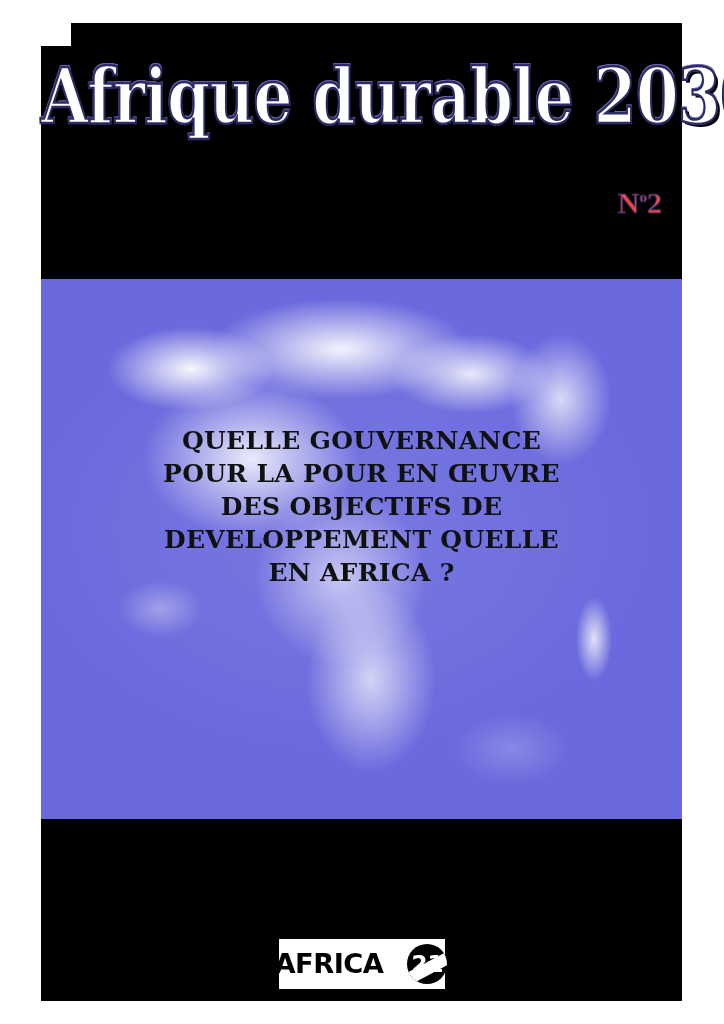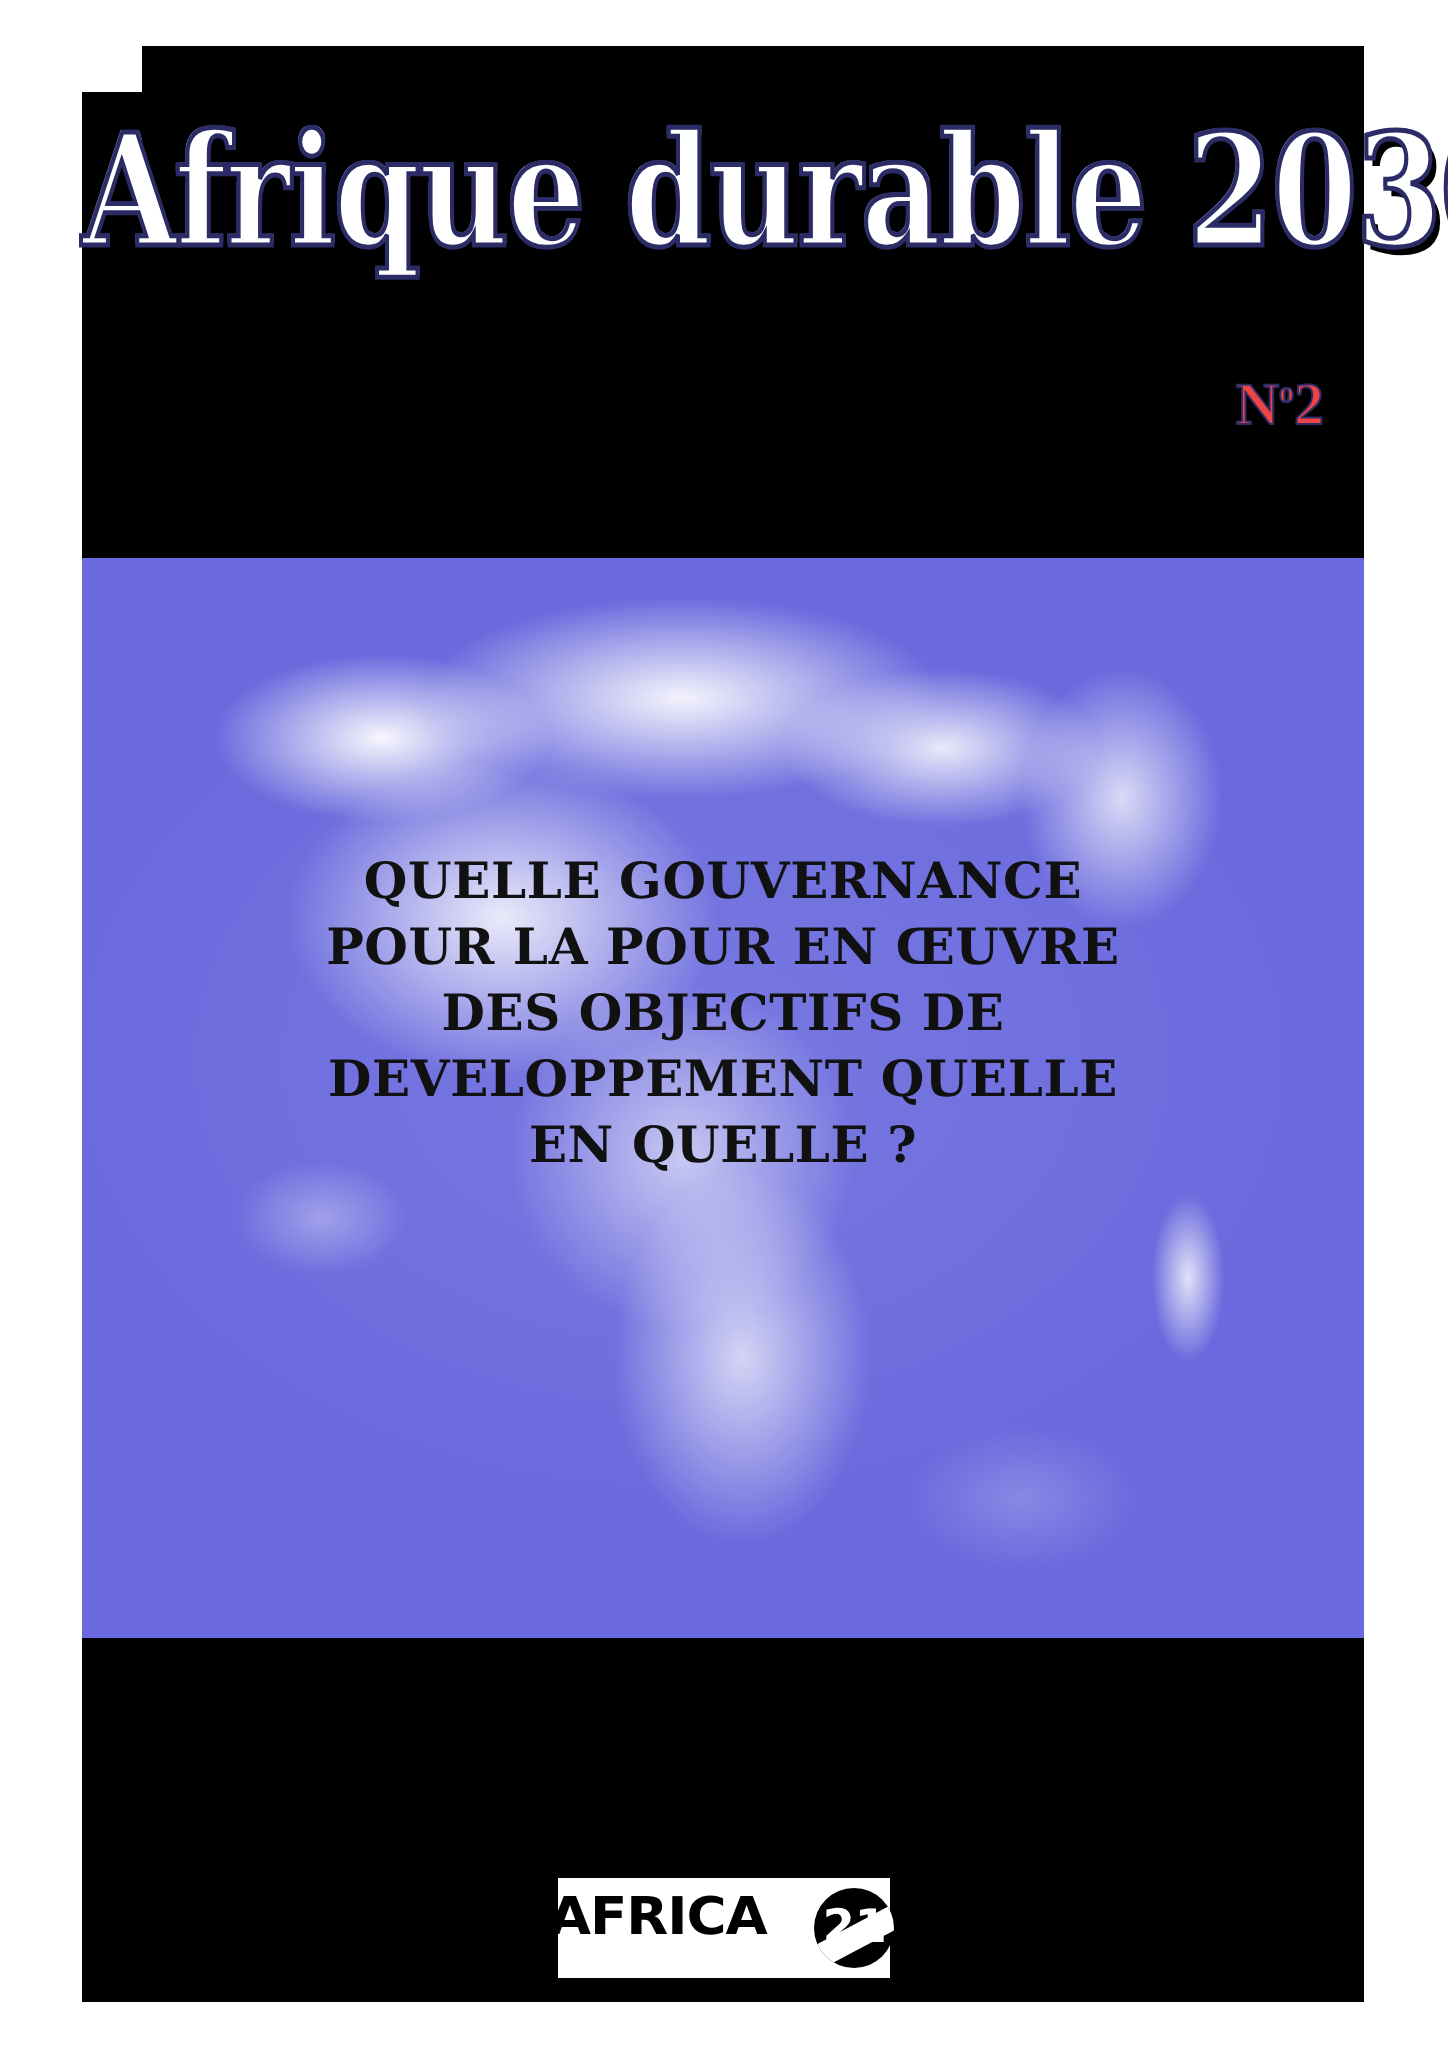--- a/index.html
+++ b/index.html
@@ -147,20 +147,21 @@
     top: 939px;
     width: 166px;
     height: 50px;
     background: #ffffff;
     display: flex;
     align-items: center;
     justify-content: center;
   }
   .logo-inner {
     display: flex;
+    align-items: center;
     justify-content: center;
     gap: 12px;
   }
   .logo-text {
     font-family: "DejaVu Sans", sans-serif;
     font-weight: bold;
     font-size: 26px;
     color: #000000;
     letter-spacing: -0.5px;
     transform: scaleX(1.05);
@@ -216,21 +217,21 @@
   <div class="map-band">
     <div class="landmass"></div>
     <div class="haze"></div>
   </div>
 
   <div class="subtitle">
     <div>QUELLE GOUVERNANCE</div>
     <div>POUR LA POUR EN ŒUVRE</div>
     <div>DES OBJECTIFS DE</div>
     <div>DEVELOPPEMENT QUELLE</div>
-    <div>EN QUELLE ?</div>
+    <div>EN AFRICA ?</div>
   </div>
 
   <div class="logo">
     <div class="logo-inner">
       <div class="logo-text">AFRICA</div>
       <div class="logo-badge">
         <div class="swoosh"></div>
         <span class="num">21</span>
       </div>
     </div>

